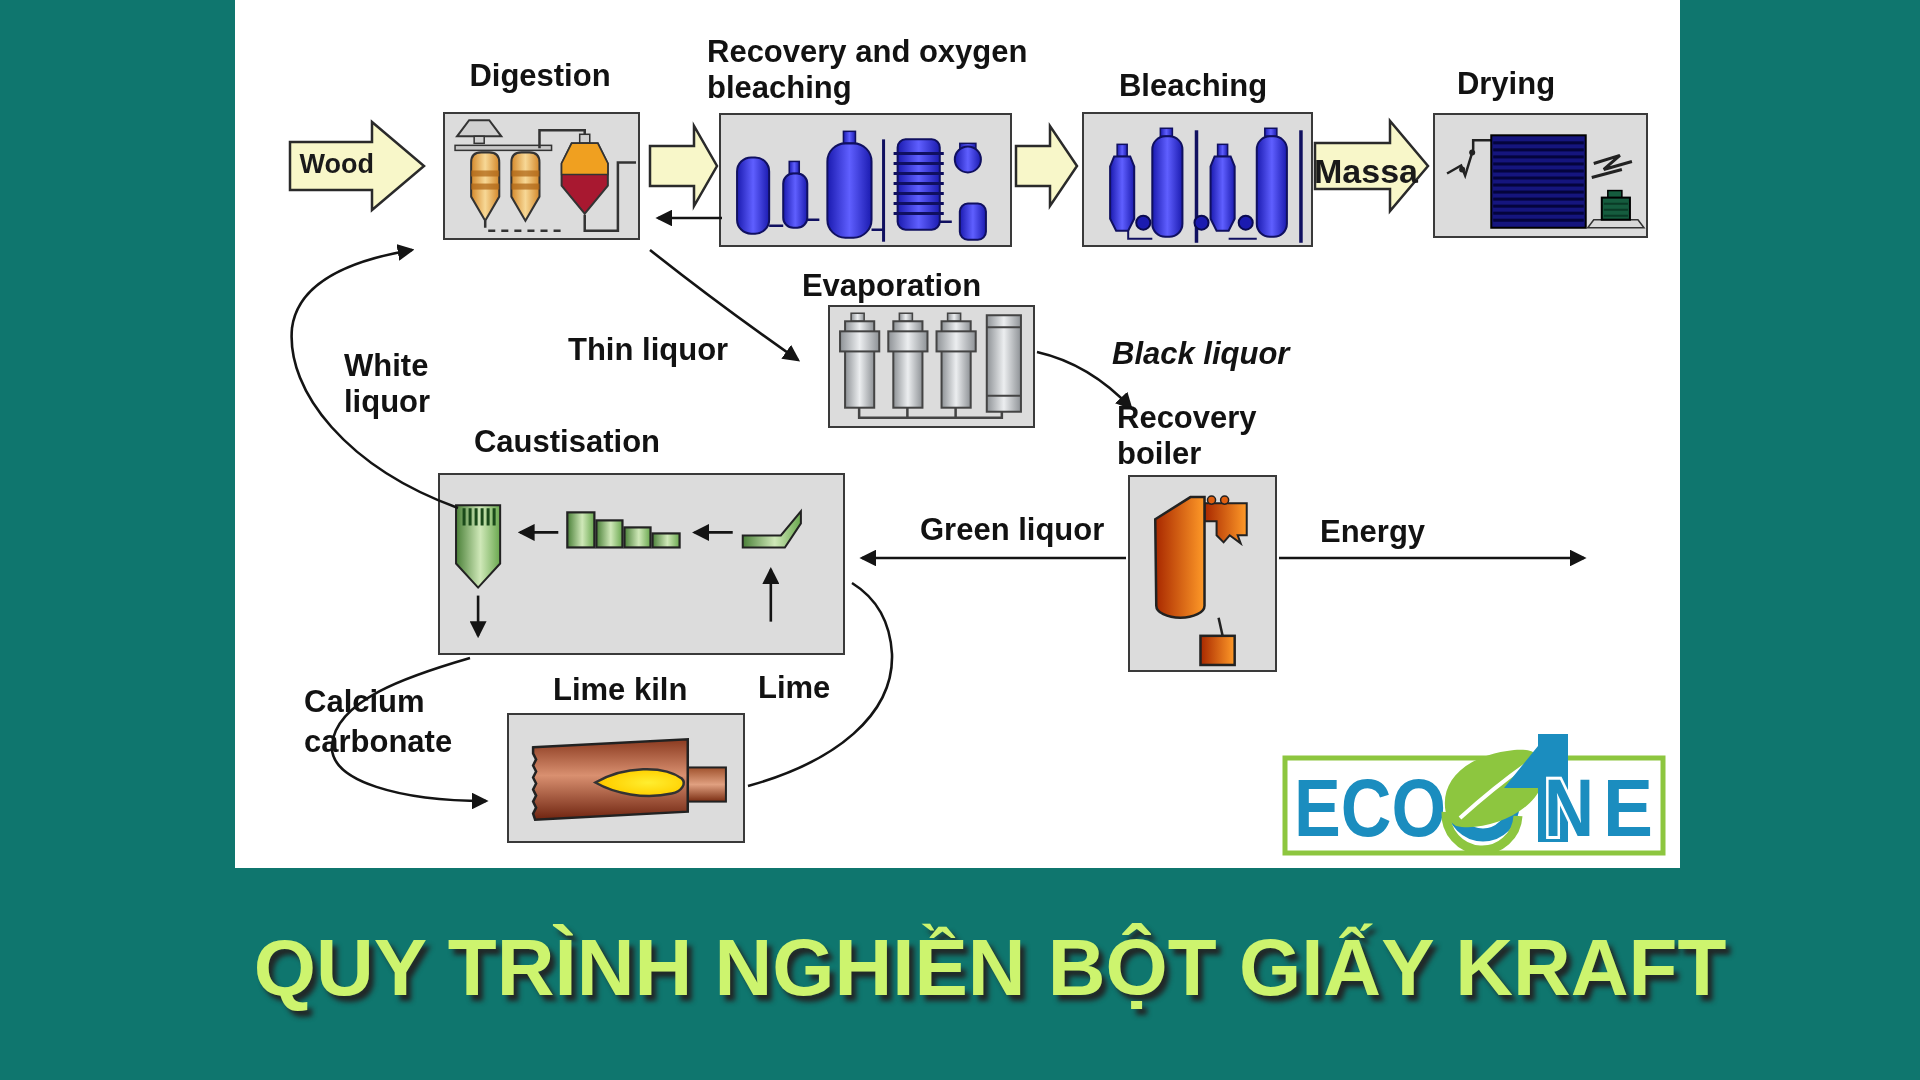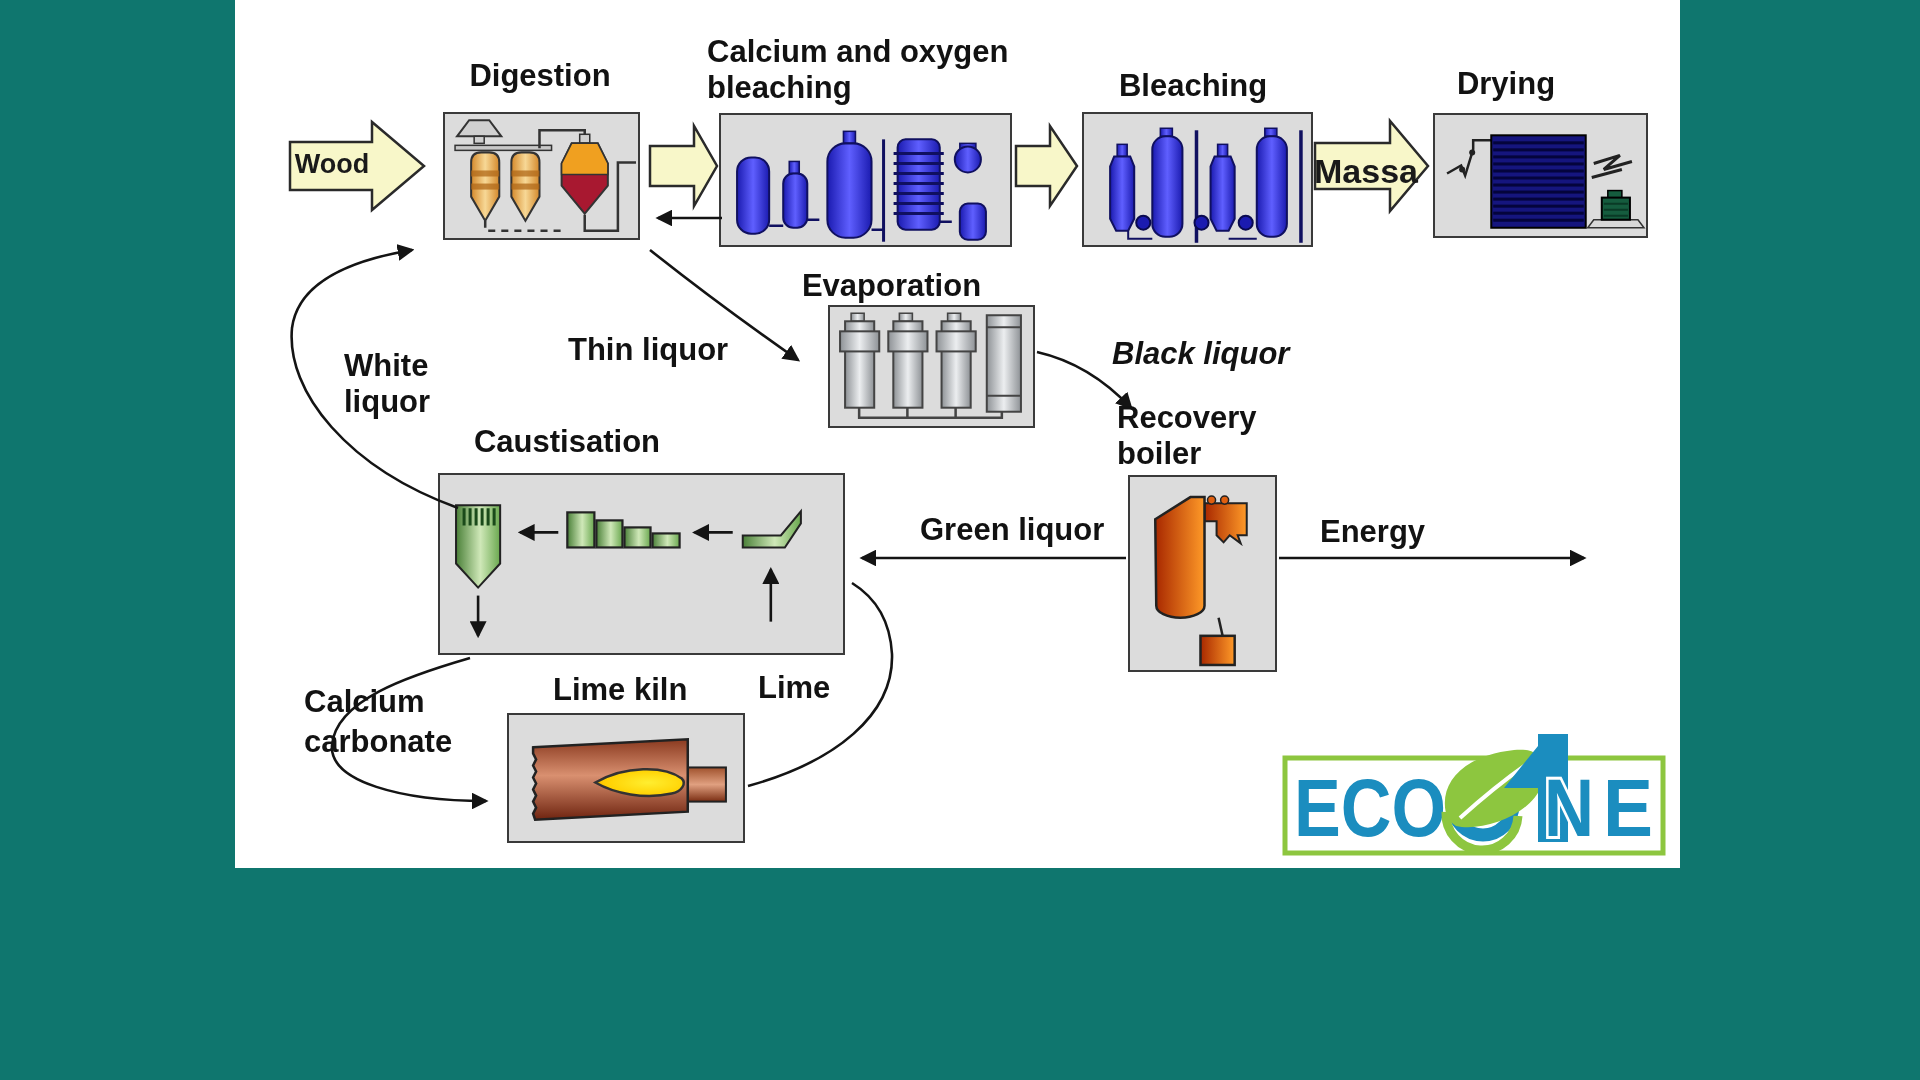--- a/index.html
+++ b/index.html
@@ -5,21 +5,21 @@
   html,body{margin:0;padding:0;}
   body{background:#4f4f50;font-family:"Liberation Sans",sans-serif;}
   #screen{position:relative;width:1920px;height:1080px;background:#0f766e;overflow:hidden;}
   #panel{position:absolute;left:235px;top:0;width:1445px;height:868px;background:#ffffff;}
   .pbox{position:absolute;background:#dcdcdc;border:2.5px solid #3a3a3a;box-sizing:border-box;}
   .pbox svg{display:block;width:100%;height:100%;}
   .lbl{position:absolute;color:#121212;font-weight:bold;font-size:31px;line-height:36px;white-space:pre;letter-spacing:0;}
   .lbl.center{text-align:center;}
   #overlay{position:absolute;left:0;top:0;width:1920px;height:1080px;pointer-events:none;}
   .flowtext{position:absolute;color:#1a1a1a;font-weight:bold;text-align:center;}
-  #wood-text{left:290px;top:149px;width:84px;font-size:27px;}
+  #wood-text{left:290px;top:149px;width:84px;font-size:27px;text-align:right;}
   #massa-text{left:1314px;top:152px;width:78px;font-size:34px;}
   #title{position:absolute;left:200px;top:922px;width:1580px;text-align:center;
          font-size:80px;font-weight:bold;color:#cdf46e;letter-spacing:0px;
          text-shadow:5px 6px 5px rgba(35,35,35,0.95);white-space:nowrap;}
   #logo{position:absolute;left:1278px;top:730px;width:395px;height:130px;}
 </style>
 </head>
 <body>
 
 <div id="screen">
@@ -217,21 +217,21 @@
     <path d="M 650 250 Q 718 304 798 360" stroke="#141414" stroke-width="2.6" fill="none" marker-end="url(#ah)"></path>
     <path d="M 1037 352 C 1072 360 1103 378 1131 408" stroke="#141414" stroke-width="2.6" fill="none" marker-end="url(#ah)"></path>
     <path d="M 1126 558 L 862 558" stroke="#141414" stroke-width="2.6" fill="none" marker-end="url(#ah)"></path>
     <path d="M 1279 558 L 1584 558" stroke="#141414" stroke-width="2.6" fill="none" marker-end="url(#ah)"></path>
     <path d="M 458 508 C 348 468 286 392 292 328 C 297 290 334 263 412 250" stroke="#141414" stroke-width="2.6" fill="none" marker-end="url(#ah)"></path>
     <path d="M 470 658 C 408 676 336 700 332 745 C 329 782 402 801 486 801" stroke="#141414" stroke-width="2.6" fill="none" marker-end="url(#ah)"></path>
     <path d="M 748 786 C 835 762 894 715 892 654 C 890 618 873 596 852 583" stroke="#141414" stroke-width="2.6" fill="none"></path>
   </svg>
 
   <div class="lbl center" style="left:440px;top:58px;width:200px;">Digestion</div>
-  <div class="lbl" style="left:707px;top:34px;"><span>Calcium and oxygen</span><br><span>bleaching</span></div>
+  <div class="lbl" style="left:707px;top:34px;"><span>Recovery and oxygen</span><br><span>bleaching</span></div>
   <div class="lbl center" style="left:1092px;top:68px;width:202px;">Bleaching</div>
   <div class="lbl center" style="left:1432px;top:66px;width:148px;">Drying</div>
   <div class="lbl center" style="left:788px;top:268px;width:207px;">Evaporation</div>
   <div class="lbl" style="left:568px;top:332px;">Thin liquor</div>
   <div class="lbl" style="left:1112px;top:336px;font-style:italic;">Black liquor</div>
   <div class="lbl" style="left:1117px;top:400px;"><span>Recovery</span><br><span>boiler</span></div>
   <div class="lbl" style="left:920px;top:512px;">Green liquor</div>
   <div class="lbl" style="left:1320px;top:514px;">Energy</div>
   <div class="lbl" style="left:344px;top:348px;"><span>White</span><br><span>liquor</span></div>
   <div class="lbl center" style="left:462px;top:424px;width:210px;">Caustisation</div>
@@ -247,13 +247,14 @@
     <text x="16" y="106" font-family="Liberation Sans, sans-serif" font-size="82" font-weight="bold" fill="#1b8dbf" textLength="152" lengthAdjust="spacingAndGlyphs">ECO</text>
     <circle cx="205" cy="75" r="30" fill="none" stroke="#1b8dbf" stroke-width="13"></circle>
     <path d="M 168 82 A 36 36 0 0 0 240 86" fill="none" stroke="#8dc63f" stroke-width="9"></path>
     <path d="M 170 90 C 158 58 180 26 236 20 C 263 17 272 34 264 55 C 252 86 204 102 178 96 Z" fill="#8dc63f"></path>
     <path d="M 182 88 C 202 70 226 50 252 32" fill="none" stroke="#ffffff" stroke-width="4"></path>
     <polygon points="226,58 260,16 260,4 290,4 290,112 260,112 260,58" fill="#1b8dbf"></polygon>
     <text x="266" y="106" font-family="Liberation Sans, sans-serif" font-size="82" font-weight="bold" fill="#1b8dbf" stroke="#ffffff" stroke-width="6" paint-order="stroke" textLength="50" lengthAdjust="spacingAndGlyphs">N</text>
     <text x="325" y="106" font-family="Liberation Sans, sans-serif" font-size="82" font-weight="bold" fill="#1b8dbf" textLength="50" lengthAdjust="spacingAndGlyphs">E</text>
   </svg>
 
+  <div id="title">QUY TRÌNH NGHIỀN BỘT GIẤY KRAFT</div>
 </div>
 
 </body></html>

